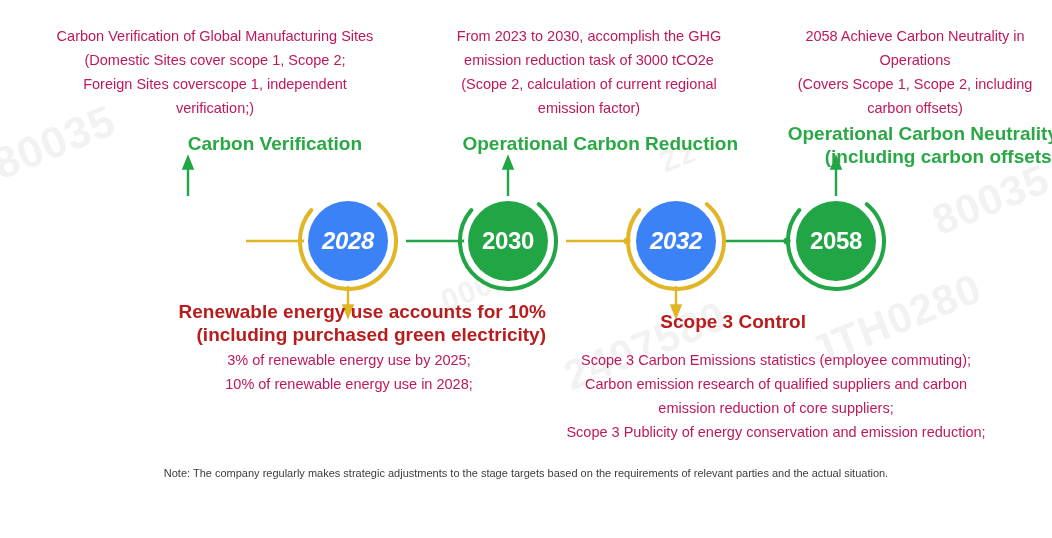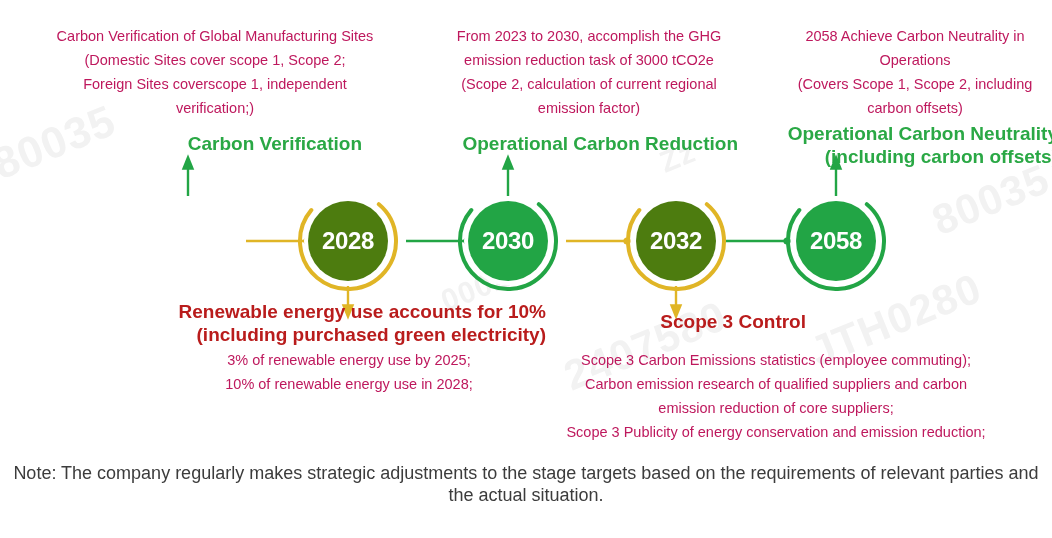--- a/index.html
+++ b/index.html
@@ -79,21 +79,21 @@
     top: 12px;
     width: 80px;
     height: 80px;
     border-radius: 50%;
     display: flex;
     align-items: center;
     justify-content: center;
     box-shadow: 0 0 0 4px #ffffff;
   }
   .node.green  .disc { background: #22a545; }
-  .node.yellow .disc { background: #4d7c0f; }
+  .node.yellow .disc { background: #3b82f6; font-style: italic; }
   .node .year {
     color: #ffffff;
     font-weight: 700;
     font-size: 24px;
     letter-spacing: -0.3px;
     line-height: 1;
   }
   .node .ring {
     position: absolute;
     left: 0; top: 0;
@@ -101,21 +101,21 @@
   }
 
   
   .note {
     position: absolute;
     left: 0;
     top: 462px;
     width: 1052px;
     text-align: center;
     color: #3c3c3c;
-    font-size: 18px;
+    font-size: 11px;
     line-height: 22px;
   }
 </style>
 </head>
 <body>
 
 <div id="roadmap">
 
   <div class="watermark wm-1">080035</div>
   <div class="watermark wm-2">0002</div>

